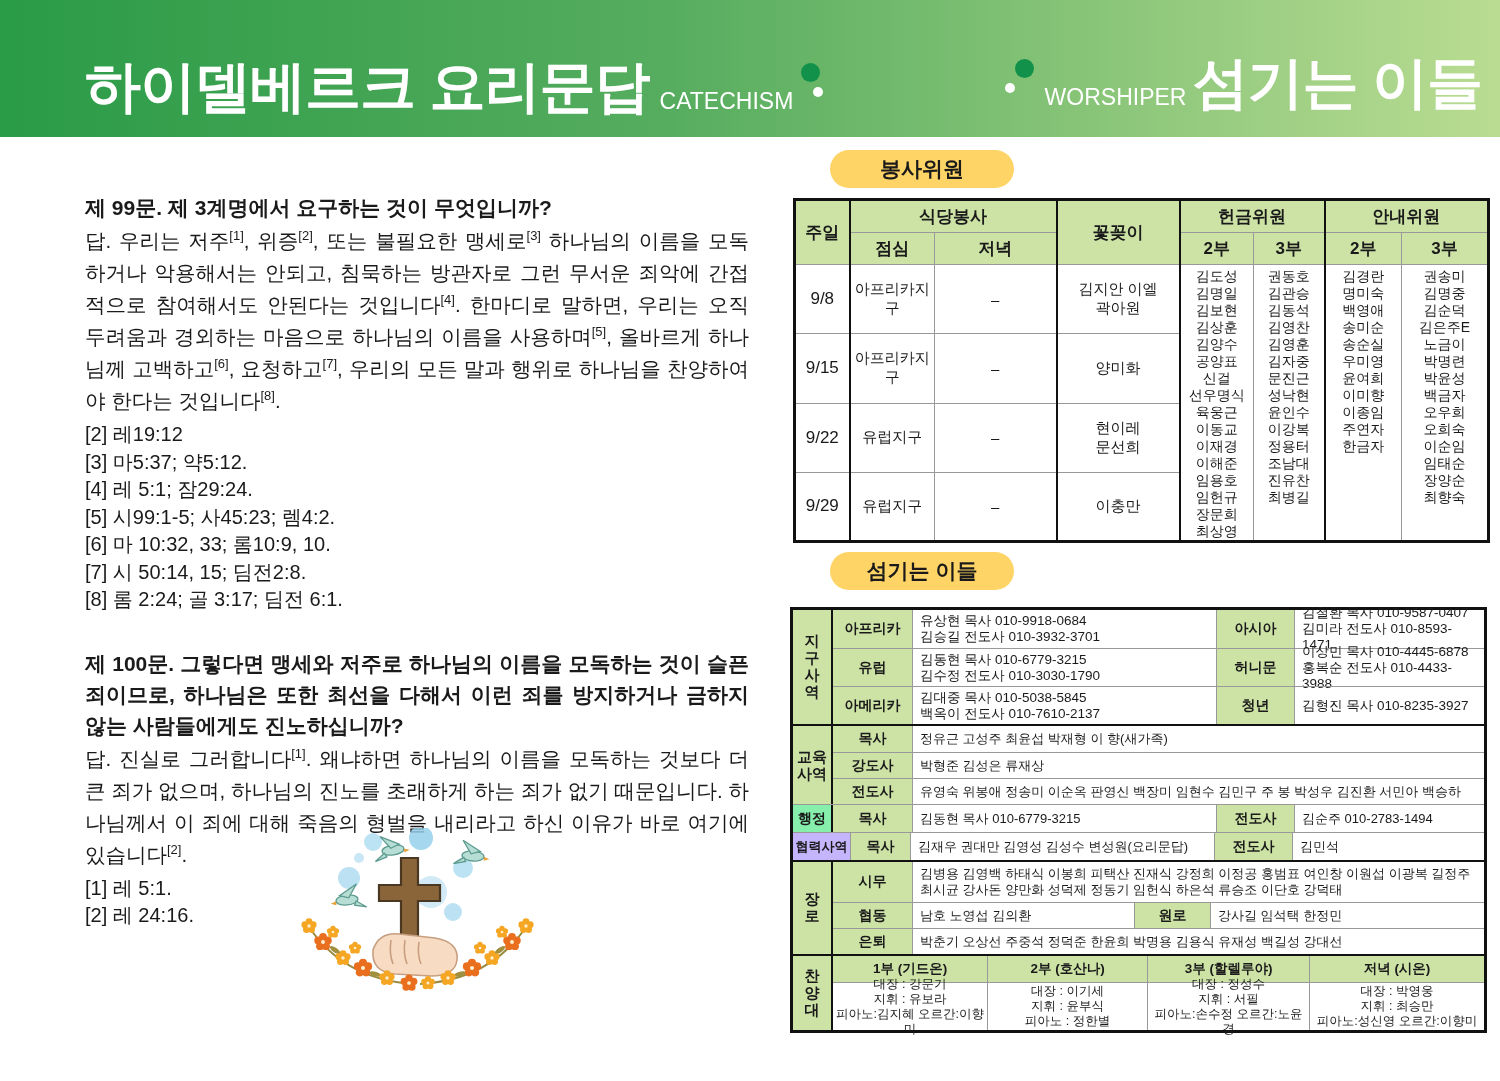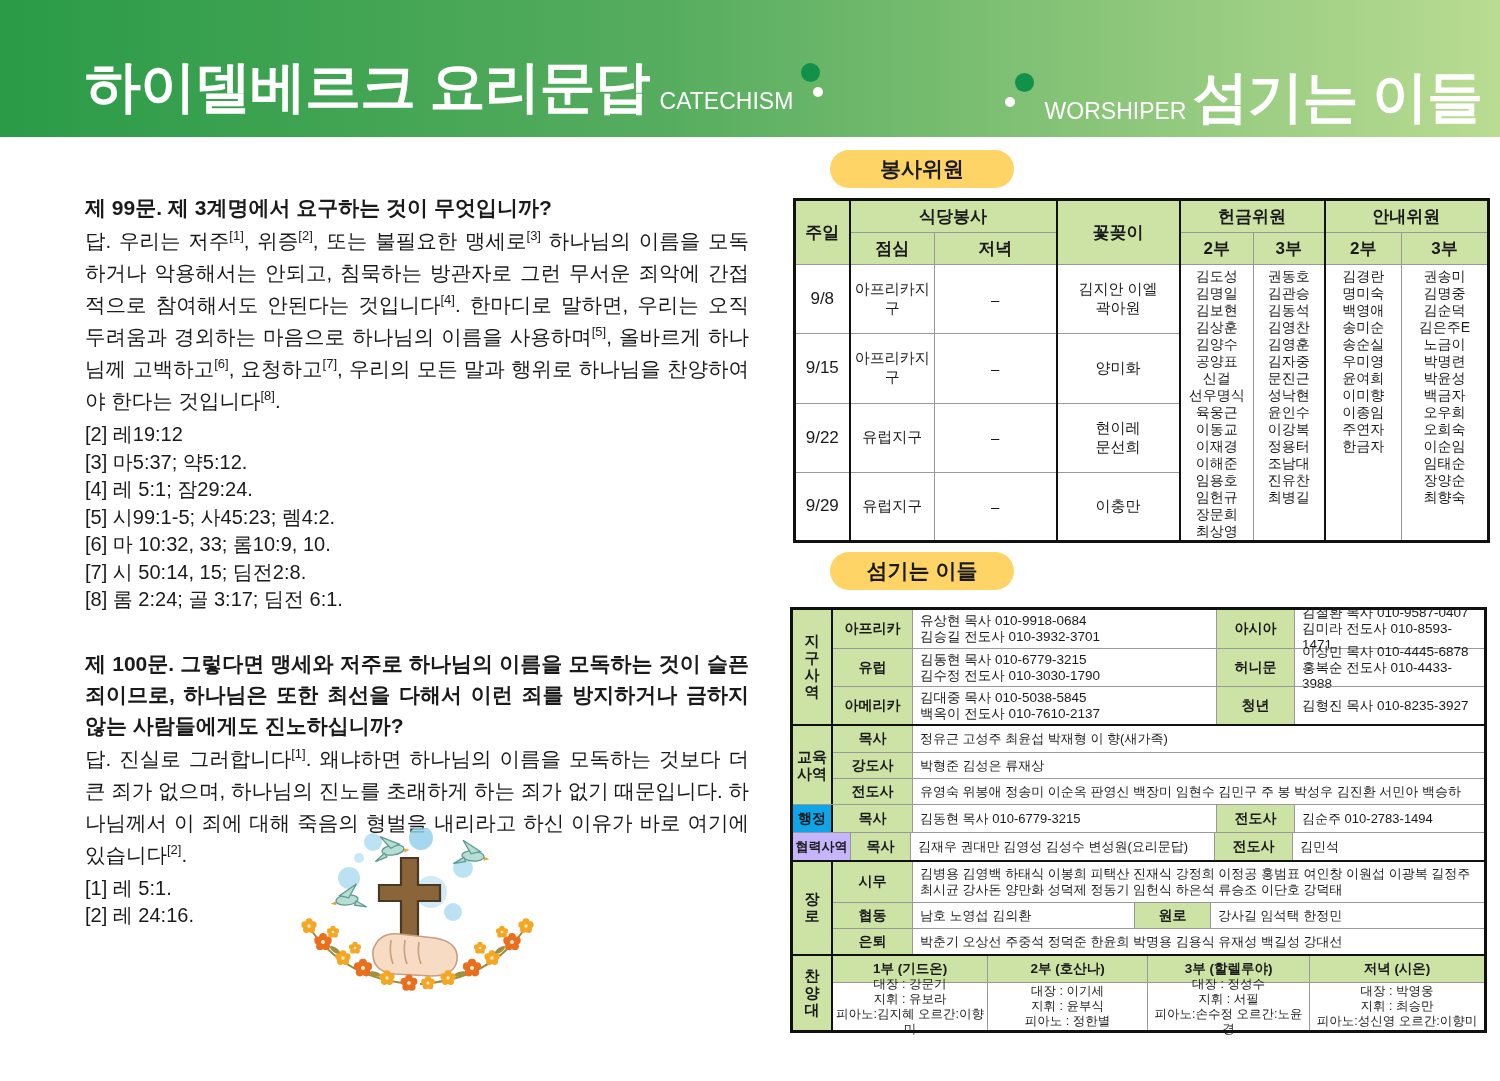--- a/index.html
+++ b/index.html
@@ -4,21 +4,21 @@
 <style>
   html,body{margin:0;padding:0;background:#fff;}
   .page{position:relative;width:1500px;height:1081px;background:#fff;overflow:hidden;
         font-family:"Liberation Sans","DejaVu Sans",sans-serif;color:#1a1a1a;}
 
   
   .hdr{position:absolute;left:0;top:0;width:1500px;height:137px;
        background:linear-gradient(90deg,#2a9b47 0%,#57ad5f 45%,#b9dc92 100%);
        display:flex;justify-content:space-between;align-items:flex-end;}
   .hdr-left{display:flex;align-items:flex-end;padding:0 0 22px 85px;}
-  .hdr-right{display:flex;align-items:flex-end;padding:0 18px 12px 0;}
+  .hdr-right{display:flex;align-items:flex-end;padding:0 18px 26px 0;}
   .hdr-big{font-size:56px;font-weight:bold;color:#fff;letter-spacing:-1px;line-height:1;}
   .hdr-small{font-size:23px;color:#fff;margin:0 6px 2px 10px;line-height:1;}
   .dots{position:relative;width:30px;height:52px;}
   .dot-green{position:absolute;width:19px;height:19px;border-radius:50%;background:#12914a;}
   .dot-white{position:absolute;width:10px;height:10px;border-radius:50%;background:#fff;}
   .dots-l .dot-green{left:2px;top:0;}
   .dots-l .dot-white{left:14px;top:24px;}
   .dots-r .dot-green{left:10px;top:0;}
   .dots-r .dot-white{left:0;top:24px;}
 
@@ -67,21 +67,21 @@
   .sec-body{flex:1;display:flex;flex-direction:column;}
   .t2 .row{display:flex;border-top:1px solid #999;}
   .t2 .row.first{border-top:none;}
   .t2 .cell{border-right:1px solid #999;display:flex;align-items:center;padding:1px 7px;}
   .t2 .cell.last{border-right:none;flex:1;}
   .t2 .g{background:#cde3a6;font-weight:bold;justify-content:center;padding:1px 2px;}
   .d-row{height:38px;}
   .w80{width:80px;}.w304{width:304px;}.w78{width:78px;}
   .e-row{height:26px;}
   .one-row{height:28px;}
-  .lbl38{width:40px;background:#0ea5e9;border-right:2px solid #111;font-weight:bold;
+  .lbl38{width:40px;background:#86efac;border-right:2px solid #111;font-weight:bold;
          display:flex;align-items:center;justify-content:center;font-size:14px;}
   .lbl58{width:58px;background:#c4b5fd;border-right:1px solid #999;font-weight:bold;
          display:flex;align-items:center;justify-content:center;font-size:13px;}
   .w62{width:60px;}
   .si-row{height:40px;}
   .si-names{font-size:13px;line-height:16px;padding:2px 7px;}
   .el-row{height:26px;}
   .w222{width:222px;}.w76{width:76px;}
   .info{font-size:13.5px;line-height:16px;white-space:pre-line;padding:1px 8px;}
   .thin13{font-size:13px;}

